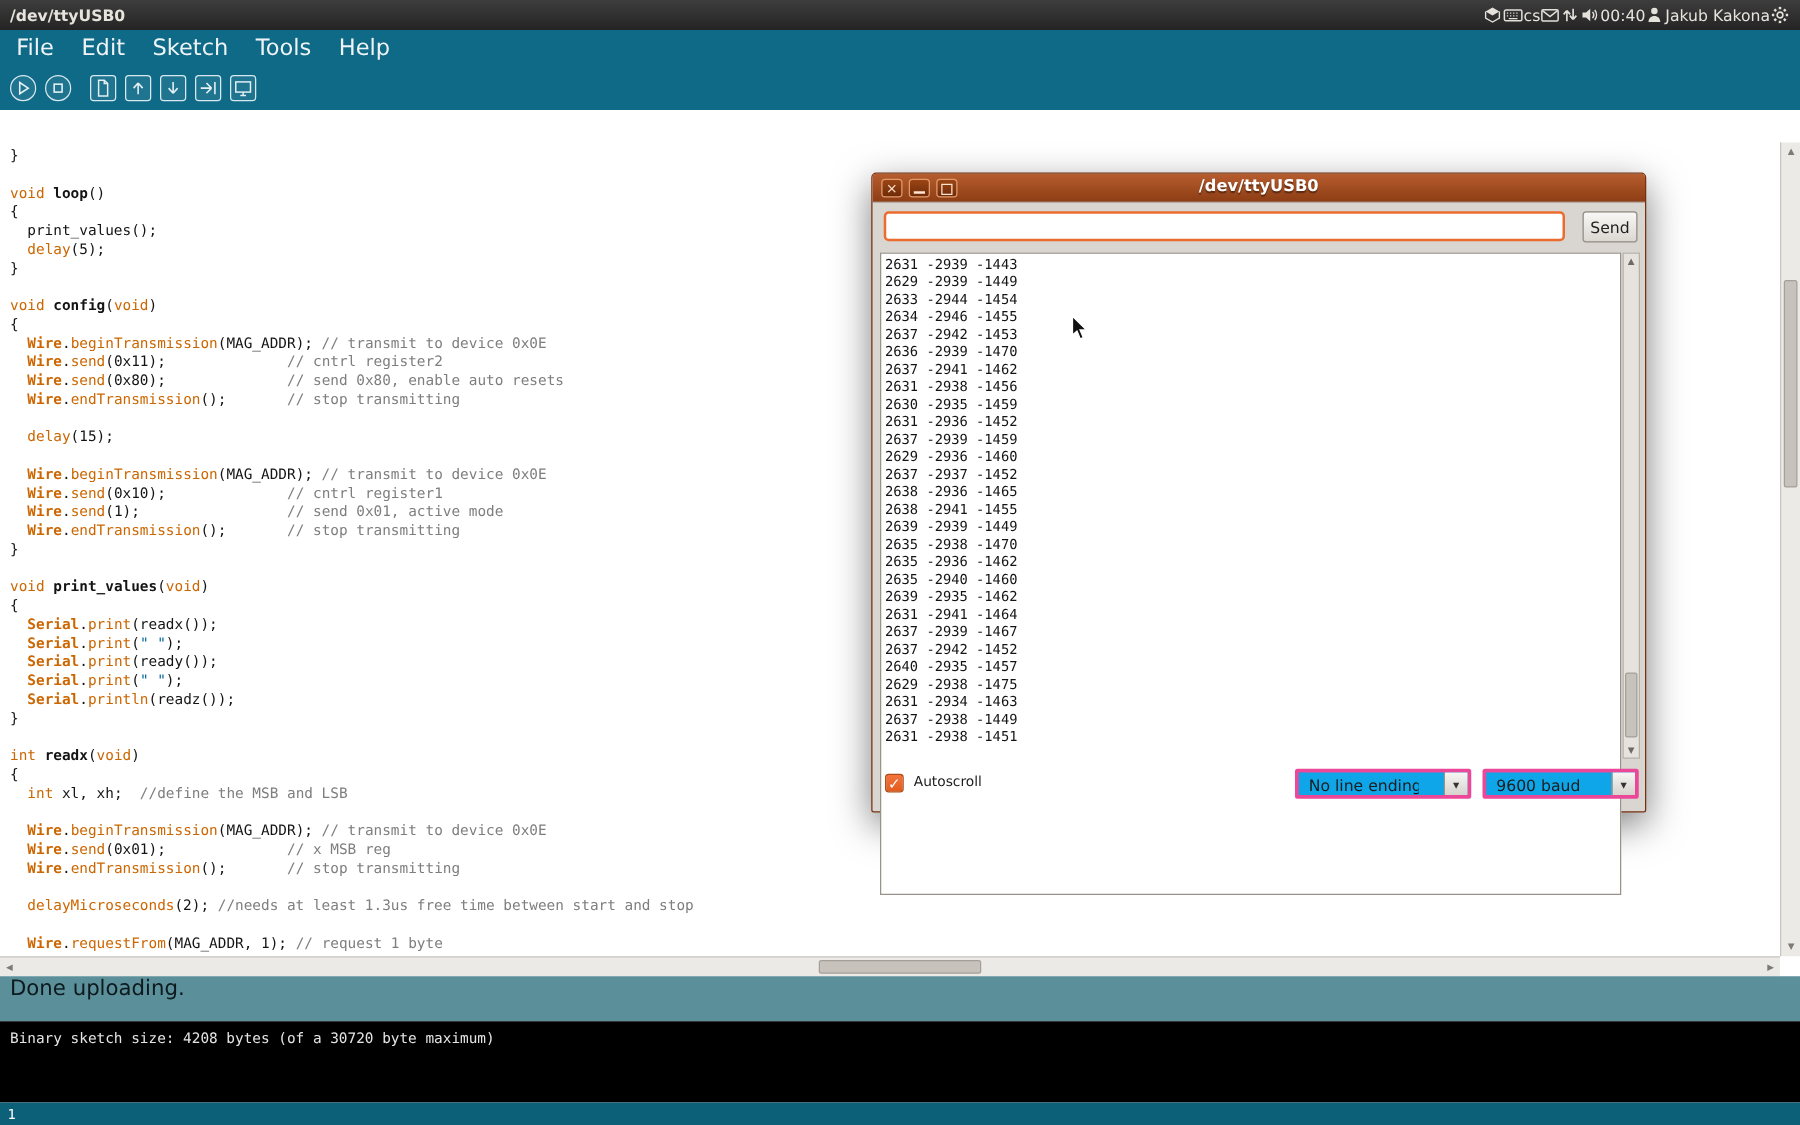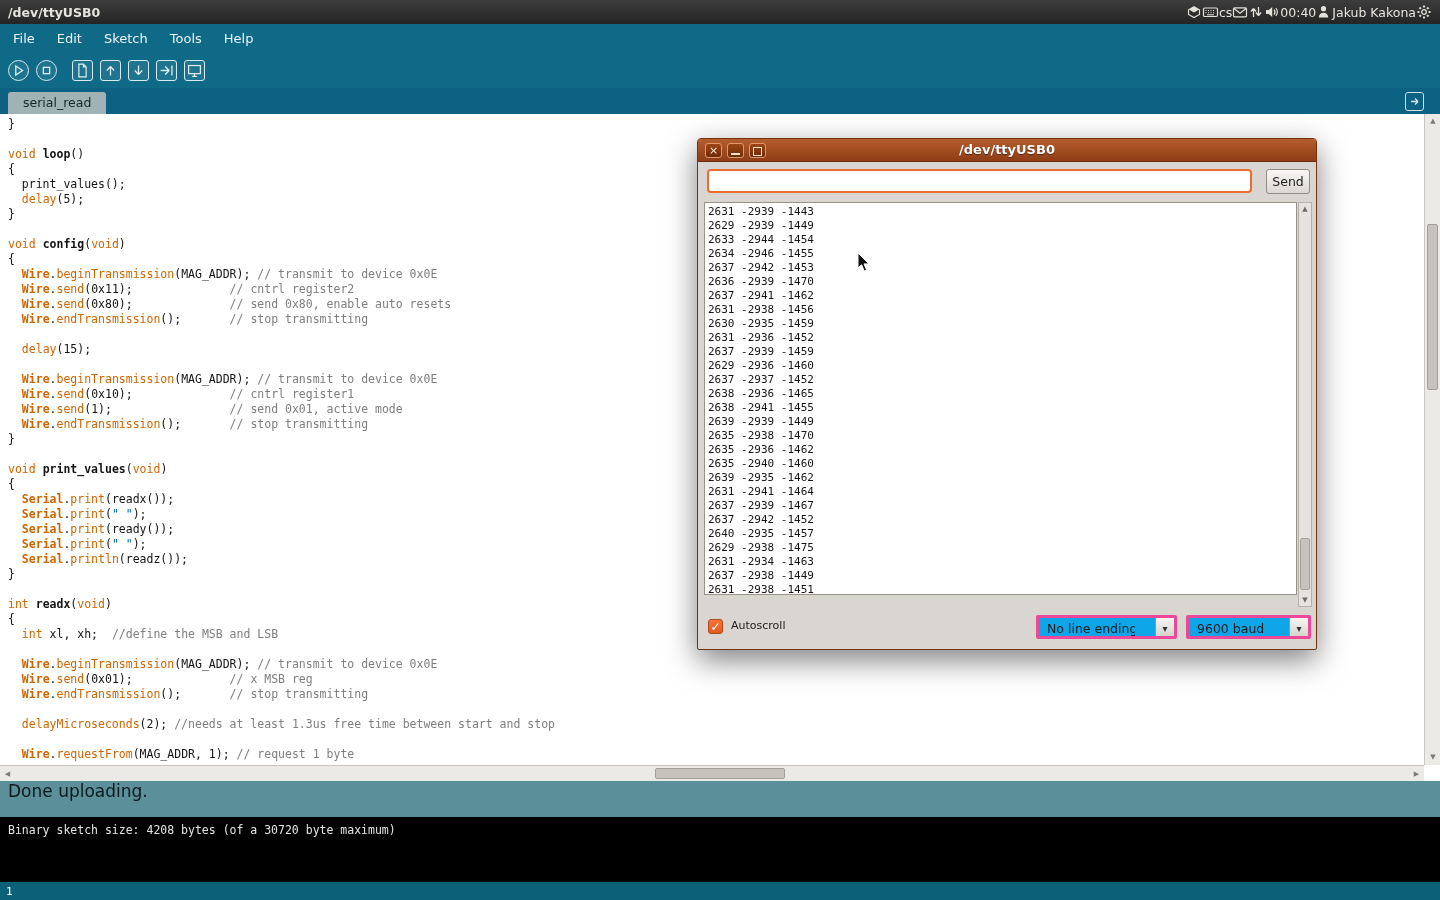--- a/index.html
+++ b/index.html
@@ -15,21 +15,21 @@
     background:linear-gradient(#3d3d3d,#242424); color:#e7e3dd;
     display:flex; align-items:center; padding:0 8px; font-size:12.5px; }
   .panel-title { font-weight:bold; }
   .tray { margin-left:auto; display:flex; align-items:center; }
   .tray svg { display:block; }
   .tray-text { font-size:12.5px; color:#e7e3dd; }
 
   
   .menubar { left:0; top:24px; width:1440px; height:28px; background:#0f6a88;
     display:flex; align-items:center; padding-left:2px; }
-  .menu-item { color:#eef4f6; font-size:13px; padding:5px 11px; cursor:default; }
+  .menu-item { color:#eef4f6; font-size:18px; padding:5px 11px; cursor:default; }
 
   
   .toolbar { left:0; top:52px; width:1440px; height:36px; background:#0f6a88;
     display:flex; align-items:center; gap:7px; padding-left:8px; }
   .tbtn { width:21px; height:21px; border:1px solid #d8e9ef;
     background:rgba(255,255,255,0.07); flex:0 0 auto; }
   .tbtn.round { border-radius:50%; }
   .tbtn.square { border-radius:3px; }
   .tbtn.ml { margin-left:8px; }
   .tbtn svg { width:19px; height:19px; display:block; }
@@ -97,21 +97,21 @@
   .wb-min::after { content:""; display:block; margin:9px 3px 0 3px; border-top:2px solid #ffe4d0; }
   .wb-max::after { content:""; display:block; margin:3px 3px; height:7px; border:1px solid #ffe4d0; }
 
   .sm-input { position:absolute; left:9px; top:30px; width:545px; height:24px;
     border:2px solid #ea6d2f; border-radius:4px; background:#fff; font-size:13px;
     padding:0 5px; outline:none; font-family:"DejaVu Sans", sans-serif; }
   .sm-send { position:absolute; left:568px; top:30px; width:44px; height:25px;
     background:linear-gradient(#f9f8f6,#dbd7d1); border:1px solid #918c84;
     border-radius:3px; font-size:12.5px; color:#222; text-align:center; line-height:23px; }
 
-  .sm-output { position:absolute; left:6px; top:63px; width:593px; height:393px;
+  .sm-output { position:absolute; left:6px; top:63px; width:593px; height:514px;
     background:#fff; border:1px solid #989289; overflow:hidden; }
   #serial-lines { position:absolute; left:3px; top:2px;
     font-family:"DejaVu Sans Mono", monospace; font-size:11px; line-height:14px;
     color:#141414; white-space:pre; }
   .sm-vscroll { position:absolute; left:600px; top:63px; width:14px; height:405px;
     background:#e6e3de; border:1px solid #b5b0a9; }
   .sm-vthumb { position:absolute; left:1px; top:335px; width:10px; height:52px;
     background:#c7c3bc; border:1px solid #a49f98; border-radius:2px; }
   .smsb { position:absolute; left:0; width:12px; height:12px; color:#6e6a64;
     font-size:7px; text-align:center; line-height:12px; }
@@ -241,28 +241,20 @@
         </svg>
       </div>
     <div class="tbtn square">
         <svg viewBox="0 0 21 21">
           <rect x="4" y="5" width="13" height="9" fill="none" stroke="#e4f0f4" stroke-width="1.3"></rect>
           <path d="M8 17 h5 M10.5 14 v3" fill="none" stroke="#e4f0f4" stroke-width="1.3"></path>
         </svg>
       </div>
   </div>
 
-  <div class="abs tabbar">
-    <div class="tab">serial_read</div>
-    <div class="tab-menu">
-        <svg viewBox="0 0 17 17">
-          <path d="M5 8.5 h7 M12 8.5 l-3 -3 M12 8.5 l-3 3" fill="none" stroke="#d6e7ec" stroke-width="1.3"></path>
-        </svg>
-      </div>
-  </div>
 
   <div class="abs editor">
     <div id="code-lines"><div><span class="tp">}</span></div><div>&nbsp;</div><div><span class="tk">void</span><span class="tp"> </span><span class="tn">loop</span><span class="tp">()</span></div><div><span class="tp">{</span></div><div><span class="tp">  print_values();</span></div><div><span class="tp">  </span><span class="tf">delay</span><span class="tp">(5);</span></div><div><span class="tp">}</span></div><div>&nbsp;</div><div><span class="tk">void</span><span class="tp"> </span><span class="tn">config</span><span class="tp">(</span><span class="tk">void</span><span class="tp">)</span></div><div><span class="tp">{</span></div><div><span class="tp">  </span><span class="tb">Wire</span><span class="tp">.</span><span class="tf">beginTransmission</span><span class="tp">(MAG_ADDR); </span><span class="tc">// transmit to device 0x0E</span></div><div><span class="tp">  </span><span class="tb">Wire</span><span class="tp">.</span><span class="tf">send</span><span class="tp">(0x11);              </span><span class="tc">// cntrl register2</span></div><div><span class="tp">  </span><span class="tb">Wire</span><span class="tp">.</span><span class="tf">send</span><span class="tp">(0x80);              </span><span class="tc">// send 0x80, enable auto resets</span></div><div><span class="tp">  </span><span class="tb">Wire</span><span class="tp">.</span><span class="tf">endTransmission</span><span class="tp">();       </span><span class="tc">// stop transmitting</span></div><div>&nbsp;</div><div><span class="tp">  </span><span class="tf">delay</span><span class="tp">(15);</span></div><div>&nbsp;</div><div><span class="tp">  </span><span class="tb">Wire</span><span class="tp">.</span><span class="tf">beginTransmission</span><span class="tp">(MAG_ADDR); </span><span class="tc">// transmit to device 0x0E</span></div><div><span class="tp">  </span><span class="tb">Wire</span><span class="tp">.</span><span class="tf">send</span><span class="tp">(0x10);              </span><span class="tc">// cntrl register1</span></div><div><span class="tp">  </span><span class="tb">Wire</span><span class="tp">.</span><span class="tf">send</span><span class="tp">(1);                 </span><span class="tc">// send 0x01, active mode</span></div><div><span class="tp">  </span><span class="tb">Wire</span><span class="tp">.</span><span class="tf">endTransmission</span><span class="tp">();       </span><span class="tc">// stop transmitting</span></div><div><span class="tp">}</span></div><div>&nbsp;</div><div><span class="tk">void</span><span class="tp"> </span><span class="tn">print_values</span><span class="tp">(</span><span class="tk">void</span><span class="tp">)</span></div><div><span class="tp">{</span></div><div><span class="tp">  </span><span class="tb">Serial</span><span class="tp">.</span><span class="tf">print</span><span class="tp">(readx());</span></div><div><span class="tp">  </span><span class="tb">Serial</span><span class="tp">.</span><span class="tf">print</span><span class="tp">(</span><span class="ts">" "</span><span class="tp">);</span></div><div><span class="tp">  </span><span class="tb">Serial</span><span class="tp">.</span><span class="tf">print</span><span class="tp">(ready());</span></div><div><span class="tp">  </span><span class="tb">Serial</span><span class="tp">.</span><span class="tf">print</span><span class="tp">(</span><span class="ts">" "</span><span class="tp">);</span></div><div><span class="tp">  </span><span class="tb">Serial</span><span class="tp">.</span><span class="tf">println</span><span class="tp">(readz());</span></div><div><span class="tp">}</span></div><div>&nbsp;</div><div><span class="tk">int</span><span class="tp"> </span><span class="tn">readx</span><span class="tp">(</span><span class="tk">void</span><span class="tp">)</span></div><div><span class="tp">{</span></div><div><span class="tp">  </span><span class="tk">int</span><span class="tp"> xl, xh;  </span><span class="tc">//define the MSB and LSB</span></div><div>&nbsp;</div><div><span class="tp">  </span><span class="tb">Wire</span><span class="tp">.</span><span class="tf">beginTransmission</span><span class="tp">(MAG_ADDR); </span><span class="tc">// transmit to device 0x0E</span></div><div><span class="tp">  </span><span class="tb">Wire</span><span class="tp">.</span><span class="tf">send</span><span class="tp">(0x01);              </span><span class="tc">// x MSB reg</span></div><div><span class="tp">  </span><span class="tb">Wire</span><span class="tp">.</span><span class="tf">endTransmission</span><span class="tp">();       </span><span class="tc">// stop transmitting</span></div><div>&nbsp;</div><div><span class="tp">  </span><span class="tf">delayMicroseconds</span><span class="tp">(2); </span><span class="tc">//needs at least 1.3us free time between start and stop</span></div><div>&nbsp;</div><div><span class="tp">  </span><span class="tb">Wire</span><span class="tp">.</span><span class="tf">requestFrom</span><span class="tp">(MAG_ADDR, 1); </span><span class="tc">// request 1 byte</span></div></div>
   </div>
 
   <div class="abs vscroll">
     <div class="sb-btn sb-up" style="top:0;"></div>
     <div class="vthumb"></div>
     <div class="sb-btn sb-down" style="bottom:0;"></div>
   </div>

